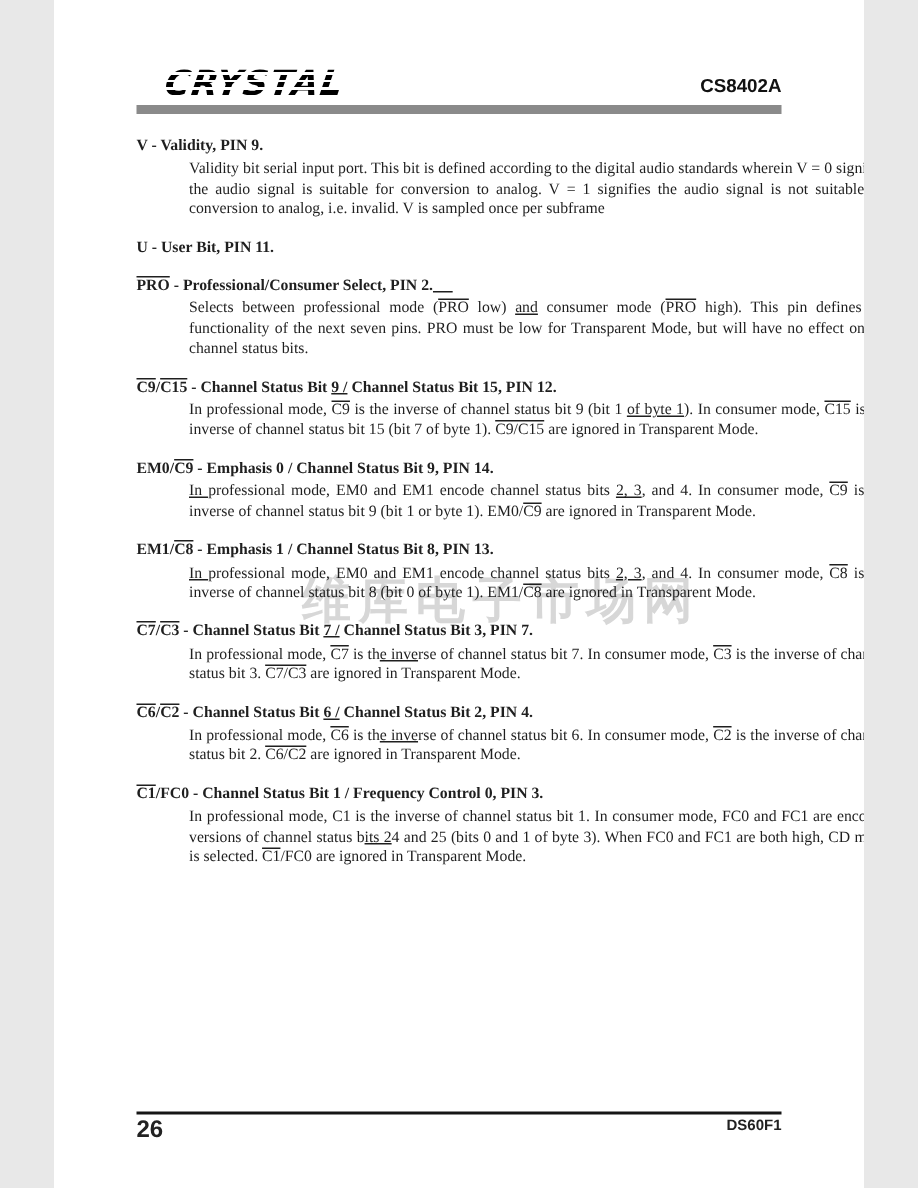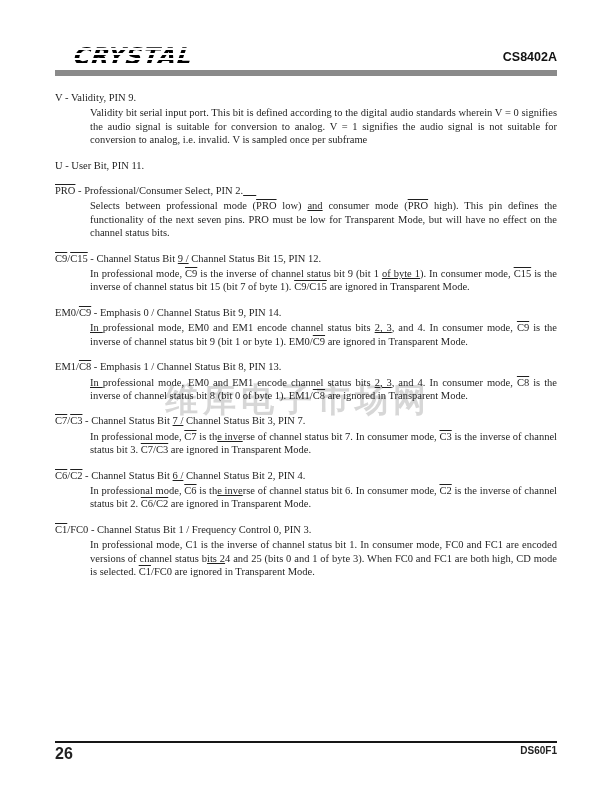--- a/index.html
+++ b/index.html
@@ -1,17 +1,17 @@
 <!DOCTYPE html>
 <html><head>
 <meta charset="utf-8">
 <style>
   html,body { margin:0; padding:0; background:#e8e8e8; }
   .page {
-    position:relative; width:612px; height:792px; margin:0 auto;
+    position:relative; width:540px; height:792px; margin:0 auto;
     background:#ffffff; overflow:hidden;
     font-family:"Liberation Serif", serif; color:#1f1f1f;
   }
 
   
   .logo-box { position:absolute; left:74px; top:44px; height:24px; }
   .logo-text {
     font-family:"DejaVu Sans", sans-serif; font-weight:bold; font-style:italic;
     font-size:23px; line-height:24px; letter-spacing:1px; color:#000;
     transform:skewX(-8deg); display:inline-block;
@@ -32,21 +32,21 @@
     position:absolute; left:165px; top:378px;
     font-size:33px; letter-spacing:5px; color:#d7d7d7;
     white-space:nowrap; z-index:0; font-family:"DejaVu Sans", sans-serif;font-weight:bold;
   }
 
   
   .content {
     position:absolute; left:55px; top:88px; width:502px;
     font-size:10.5px; line-height:13.4px; z-index:1;
   }
-  .sec-heading { font-weight:normal; margin:12px 0 2px 0; }
+  .sec-heading { font-weight:bold; margin:12px 0 2px 0; }
   .content > section:first-child .sec-heading { margin-top:3px; }
   .sec-body { margin:0 0 0 35px; text-align:justify; }
   .ov { text-decoration:overline; }
   .un { text-decoration:underline; }
 
   
   .footer-rule { position:absolute; left:55px; right:55px; top:741px; height:2px; background:#161616; }
   .page-number {
     position:absolute; left:55px; top:745px;
     font-family:"Liberation Sans", sans-serif; font-weight:bold; font-size:16px; color:#222;

